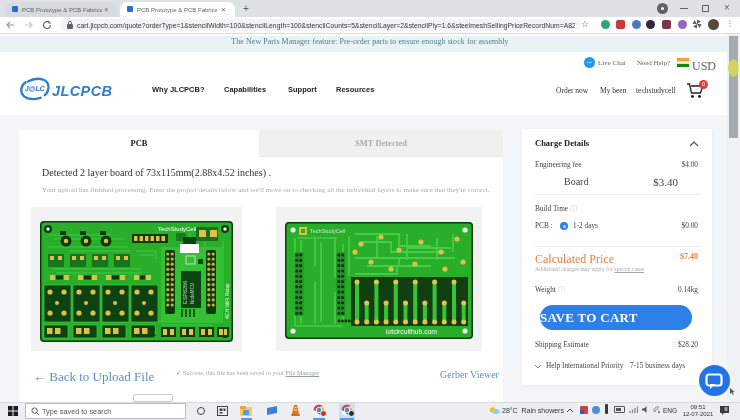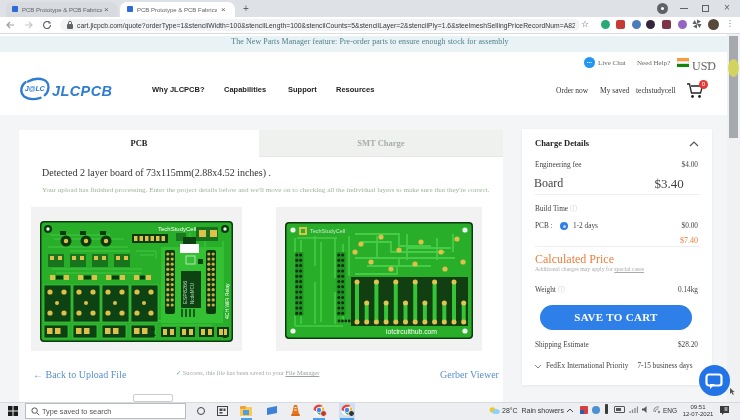--- a/index.html
+++ b/index.html
@@ -83,35 +83,35 @@
   <text x="5.8" y="15.3" font-family="Liberation Sans" font-style="italic" font-weight="bold" font-size="7.2" fill="#2f7cd0" letter-spacing="-0.2">J@LC</text>
   <text x="33" y="19.5" font-family="Liberation Sans" font-style="italic" font-weight="bold" font-size="14.5" letter-spacing="0.4" fill="#2f7cd0">JLCPCB</text>
 </svg>
 
 <div class="abs sans" style="left:152px;top:85px;font-size:7.5px;font-weight:bold;color:#222">Why JLCPCB?</div>
 <div class="abs sans" style="left:224px;top:85px;font-size:7.5px;font-weight:bold;color:#222">Capabilities</div>
 <div class="abs sans" style="left:288px;top:85px;font-size:7.5px;font-weight:bold;color:#222">Support</div>
 <div class="abs sans" style="left:336px;top:85px;font-size:7.5px;font-weight:bold;color:#222">Resources</div>
 
 <div class="abs" style="left:556px;top:86px;font-size:7.5px;color:#333">Order now</div>
-<div class="abs" style="left:600px;top:86px;font-size:7.5px;color:#333">My saved</div>
+<div class="abs" style="left:600px;top:86px;font-size:7.5px;color:#333">My been</div>
 <div class="abs" style="left:636px;top:86px;font-size:7.5px;color:#333">techstudycell</div>
 <svg class="abs" style="left:685px;top:82px" width="20" height="18" viewBox="0 0 20 18">
   <path d="M2 2 h2.5 l2 9 h9 l2-7 H6" fill="none" stroke="#222" stroke-width="1.3"></path>
   <circle cx="7.5" cy="14.5" r="1.4" fill="#222"></circle>
     <circle cx="14.5" cy="14.5" r="1.4" fill="#222"></circle>
 </svg>
 <div class="abs sans" style="left:699px;top:80px;width:9px;height:9px;border-radius:50%;background:#e53935;color:#fff;font-size:6px;text-align:center;line-height:9px">0</div>
 
 <div class="abs" style="left:0;top:115px;width:740px;height:287px;background:#f4f5f6"></div>
 
 <div class="abs" style="left:19px;top:130px;width:484px;height:272px;background:#fff"></div>
 
 <div class="abs" style="left:19px;top:130px;width:240px;height:27px;background:#fff;text-align:center;font-weight:bold;font-size:8.5px;color:#222;line-height:27px">PCB</div>
-<div class="abs" style="left:259px;top:130px;width:244px;height:27px;background:#eff1ef;text-align:center;font-weight:bold;font-size:8.5px;color:#a7ada7;line-height:27px;border-bottom:1px solid #e4e7e4">SMT Charge</div>
+<div class="abs" style="left:259px;top:130px;width:244px;height:27px;background:#eff1ef;text-align:center;font-weight:bold;font-size:8.5px;color:#a7ada7;line-height:27px;border-bottom:1px solid #e4e7e4">SMT Detected</div>
 
 <div class="abs" style="left:42px;top:167px;font-size:10px;color:#333">Detected 2 layer board of 73x115mm(2.88x4.52 inches) .</div>
 <div class="abs" style="left:42px;top:186px;font-size:7.15px;color:#9eb49e;width:480px;white-space:nowrap">Your upload has finished processing. Enter the project details below and we'll move on to checking all the individual layers to make sure that they're correct.</div>
 
 <div class="abs" style="left:31px;top:207px;width:211px;height:144px;background:#f1f2f1"></div>
 <div class="abs" style="left:276px;top:207px;width:206px;height:144px;background:#f1f2f1"></div>
 
 <svg class="abs" style="left:40px;top:221px" width="193" height="121" viewBox="0 0 193 121">
   <rect x="0" y="0" width="193" height="121" rx="4" fill="#0b3a0e"></rect>
   <rect x="1.5" y="1.5" width="190" height="118" rx="3" fill="#28ae28"></rect>
@@ -462,56 +462,56 @@
       <circle cx="159.3" cy="81" r="2.5"></circle>
       <circle cx="159.3" cy="100" r="2.5"></circle>
       <circle cx="169.0" cy="60" r="2.5"></circle>
       <circle cx="169.0" cy="100" r="2.5"></circle>
       <circle cx="178.7" cy="81" r="2.5"></circle>
       <circle cx="178.7" cy="100" r="2.5"></circle>
     </g>
   <text x="101" y="112" font-size="6.8" fill="#fff" font-family="Liberation Sans">iotcircuithub.com</text>
 </svg>
 
-<div class="abs" style="left:33px;top:369px;font-size:10px;color:#5a8fd0">← Back to Upload File</div>
+<div class="abs" style="left:33px;top:369px;font-size:13px;color:#5a8fd0">← Back to Upload File</div>
 <div class="abs" style="left:176px;top:369px;font-size:6.3px;color:#a3a9a9"><span style="color:#52b199">✓</span> Success, this file has been saved to your <span style="text-decoration:underline;color:#98a0a0">File Manager</span></div>
 <div class="abs" style="left:440px;top:369px;font-size:10px;color:#5a8fd0">Gerber Viewer</div>
 
 <div class="abs" style="left:133px;top:394px;width:40px;height:8px;background:#fff;border:1px solid #ccc;border-radius:2px"></div>
 
 <div class="abs" style="left:522px;top:129px;width:190px;height:256px;background:#fff;box-shadow:0 1px 3px rgba(0,0,0,0.06)"></div>
 <div class="abs" style="left:535px;top:138px;font-size:8.5px;font-weight:bold;color:#222">Charge Details</div>
 <svg class="abs" style="left:689px;top:141px" width="10" height="6" viewBox="0 0 10 6">
     <path d="M1 5 L5 1 L9 5" stroke="#555" stroke-width="1.2" fill="none"></path>
   </svg>
 <div class="abs" style="left:535px;top:160px;font-size:7.3px;color:#444">Engineering fee</div>
 <div class="abs" style="left:640px;top:160px;width:58px;text-align:right;font-size:7.3px;color:#444">$4.00</div>
-<div class="abs" style="left:534px;top:176px;font-size:12px;color:#444">Board</div>
-<div class="abs" style="left:640px;top:176px;width:58px;text-align:center;font-size:13px;color:#444">$3.40</div>
+<div class="abs" style="left:564px;top:176px;font-size:10px;color:#444">Board</div>
+<div class="abs" style="left:620px;top:176px;width:58px;text-align:right;font-size:11px;color:#444">$3.40</div>
 <div class="abs" style="left:535px;top:194px;width:165px;height:1px;background:#eee"></div>
 <div class="abs" style="left:535px;top:204px;font-size:7.3px;color:#444">Build Time <span style="color:#ccc">ⓘ</span></div>
 <div class="abs" style="left:535px;top:221px;font-size:7.3px;color:#444">PCB :</div>
 <div class="abs" style="left:560px;top:222px;width:8px;height:8px;border-radius:50%;background:#2e7fe8"></div>
 <div class="abs" style="left:562.5px;top:224.5px;width:3px;height:3px;border-radius:50%;background:#bcd7f7"></div>
 <div class="abs" style="left:573px;top:221px;font-size:7.3px;color:#444">1-2 days</div>
 <div class="abs" style="left:640px;top:221px;width:58px;text-align:right;font-size:7.3px;color:#444">$0.00</div>
 <div class="abs" style="left:535px;top:246px;width:165px;height:1px;background:#eee"></div>
 <div class="abs" style="left:535px;top:252px;font-size:12px;font-weight:normal;color:#ef7d3a">Calculated Price</div>
-<div class="abs" style="left:640px;top:236px;width:58px;text-align:right;font-size:8px;font-weight:normal;color:#ef7d3a">$7.40</div>
+<div class="abs" style="left:640px;top:252px;width:58px;text-align:right;font-size:8px;font-weight:bold;color:#ef7d3a">$7.40</div>
 <div class="abs" style="left:535px;top:266px;font-size:5.8px;color:#aaa">Additional charges may apply for <span style="text-decoration:underline">special cases</span></div>
 <div class="abs" style="left:535px;top:285px;font-size:7.3px;color:#444">Weight <span style="color:#ccc">ⓘ</span></div>
 <div class="abs" style="left:640px;top:285px;width:58px;text-align:right;font-size:7.3px;color:#444">0.14kg</div>
-<div class="abs" style="left:540px;top:305px;width:152px;height:25px;background:#2e7fe8;border-radius:12.5px;color:#fff;font-weight:bold;font-size:11px;text-align:center;line-height:25px;letter-spacing:0.3px">SAVE TO CART</div>
+<div class="abs" style="left:540px;top:305px;width:152px;height:25px;background:#2e7fe8;border-radius:12.5px;color:#fff;font-weight:bold;font-size:13px;text-align:left;line-height:25px;letter-spacing:0.3px">SAVE TO CART</div>
 <div class="abs" style="left:535px;top:340px;font-size:7.3px;color:#444">Shipping Estimate</div>
 <div class="abs" style="left:640px;top:340px;width:58px;text-align:right;font-size:7.3px;color:#444">$28.20</div>
 <svg class="abs" style="left:534px;top:364px" width="8" height="5" viewBox="0 0 8 5">
     <path d="M1 1 L4 4 L7 1" stroke="#888" stroke-width="1" fill="none"></path>
   </svg>
-<div class="abs" style="left:546px;top:361px;font-size:7.3px;color:#444">FedEx International Priority</div>
-<div class="abs" style="left:630px;top:361px;width:70px;text-align:center;font-size:7.3px;color:#444">7-15 business days</div>
+<div class="abs" style="left:546px;top:361px;font-size:7.3px;color:#444">Help International Priority</div>
+<div class="abs" style="left:630px;top:361px;width:70px;text-align:left;font-size:7.3px;color:#444">7-15 business days</div>
 
 <div class="abs" style="left:727px;top:34px;width:13px;height:368px;background:#f0f1f2"></div>
 <div class="abs" style="left:729px;top:36px;width:9px;height:102px;background:#a6aaae"></div>
 <div class="abs" style="left:728px;top:59px;width:11px;height:18px;background:#d8d858;border-radius:50%;opacity:0.9"></div>
 
 <div class="abs" style="left:699px;top:365px;width:31px;height:31px;border-radius:50%;background:#2173e6"></div>
 <svg class="abs" style="left:705px;top:373px" width="19" height="17" viewBox="0 0 19 17">
   <rect x="1.5" y="1.5" width="15" height="11" rx="2.5" fill="none" stroke="#fff" stroke-width="2.2"></rect>
   <path d="M5 11 L5 16 L10 11 Z" fill="#fff"></path>
 </svg>

